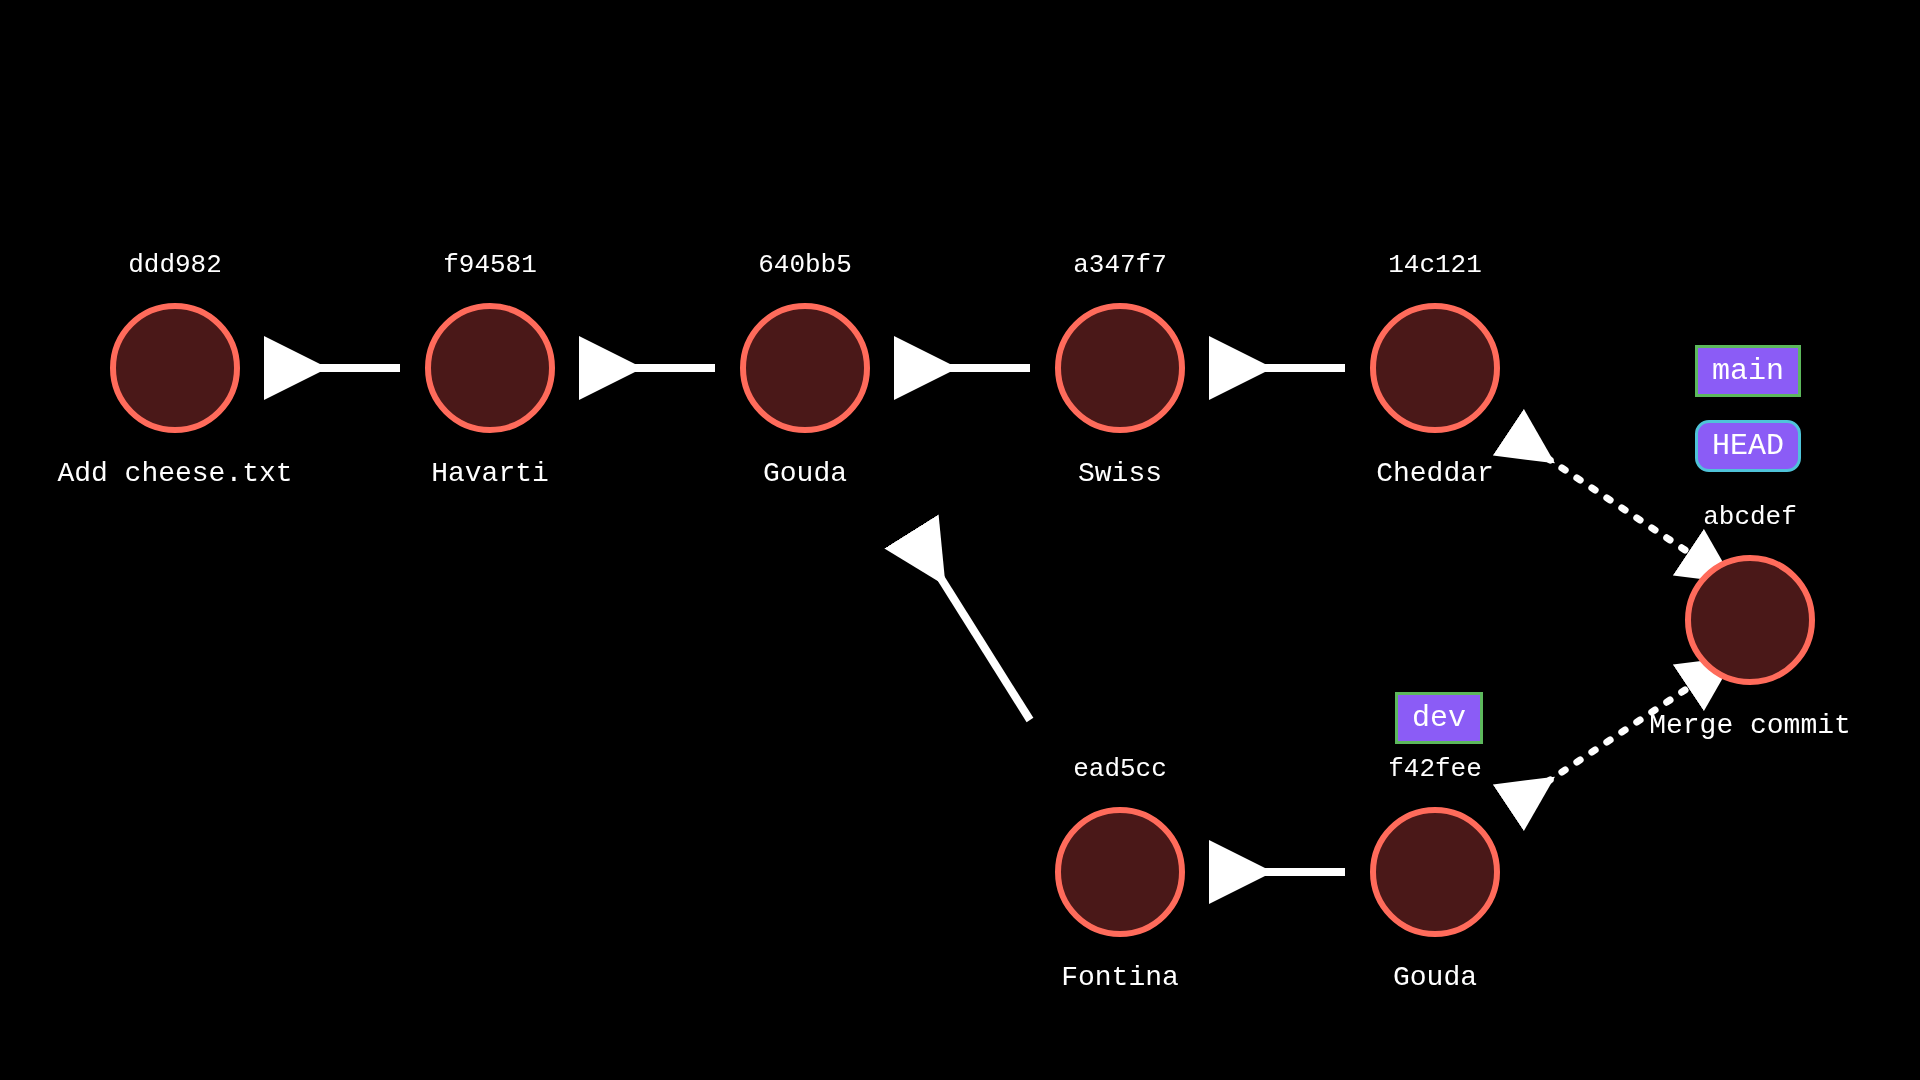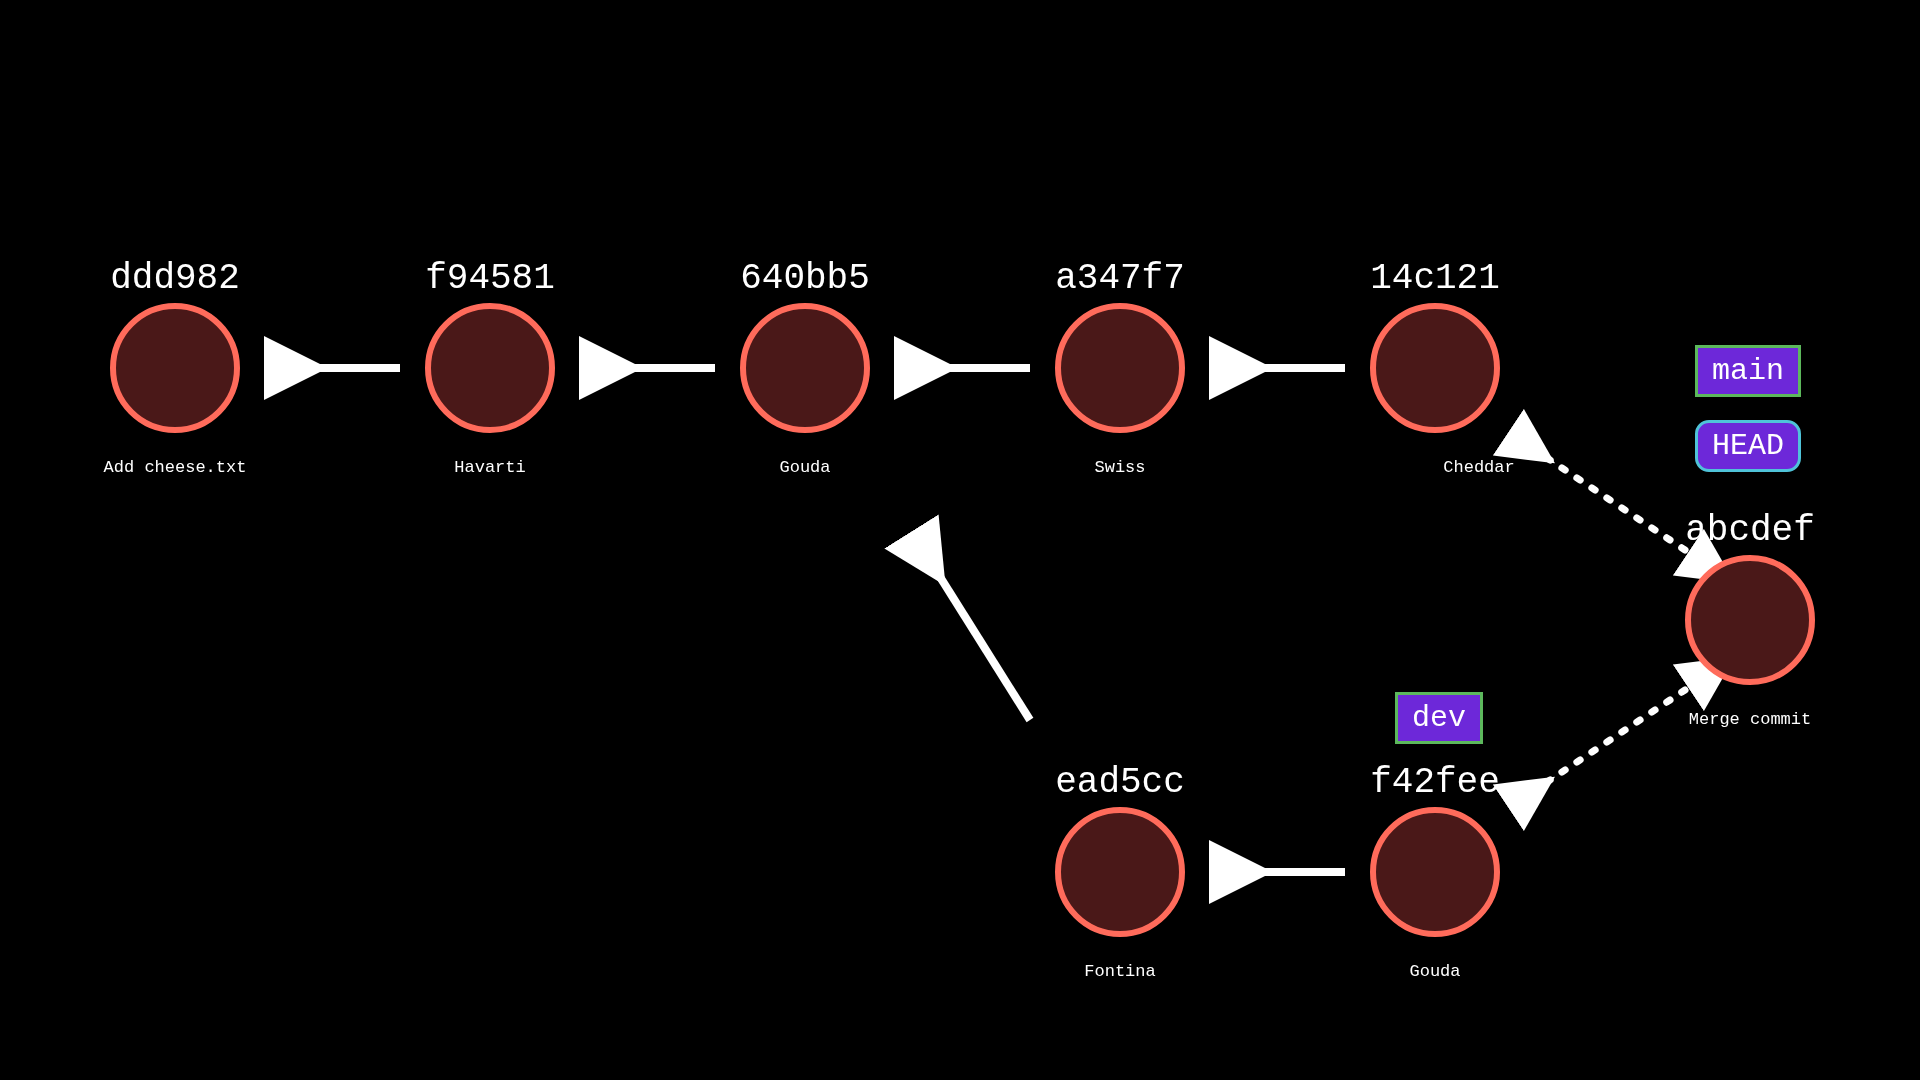--- a/index.html
+++ b/index.html
@@ -22,42 +22,41 @@
     height: 130px;
     border-radius: 50%;
     background: #4a1818;
     border: 6px solid #ff6b5b;
     box-sizing: border-box;
   }
   .hash {
     position: absolute;
     color: #ffffff;
     font-family: "Courier New", Courier, monospace;
-    font-size: 36px;
+    font-size: 26px;
     white-space: nowrap;
     text-align: center;
     transform: translateX(-50%);
-    margin-top: 8px;
   }
   .msg {
     position: absolute;
     color: #ffffff;
     font-family: "Courier New", Courier, monospace;
-    font-size: 17px;
+    font-size: 28px;
     white-space: nowrap;
     text-align: center;
     transform: translateX(-50%);
   }
   .branch-label {
     position: absolute;
     color: #ffffff;
     font-family: "Courier New", Courier, monospace;
     font-size: 30px;
     padding: 6px 14px;
-    background: #6d28d9;
+    background: #8b5cf6;
     border: 3px solid;
     box-sizing: border-box;
   }
   .branch-green { border-color: #5cb85c; }
   .branch-teal  { border-color: #4fc3d9; border-radius: 14px; }
   svg.arrows {
     position: absolute;
     left: 0; top: 0;
     width: 1920px;
     height: 1080px;
@@ -109,21 +108,21 @@
   <div class="hash" style="left:1120px; top:250px;">a347f7</div>
   <div class="hash" style="left:1435px; top:250px;">14c121</div>
   <div class="hash" style="left:1120px; top:754px;">ead5cc</div>
   <div class="hash" style="left:1435px; top:754px;">f42fee</div>
   <div class="hash" style="left:1750px; top:502px;">abcdef</div>
 
   <div class="msg" style="left:175px;  top:458px;">Add cheese.txt</div>
   <div class="msg" style="left:490px;  top:458px;">Havarti</div>
   <div class="msg" style="left:805px;  top:458px;">Gouda</div>
   <div class="msg" style="left:1120px; top:458px;">Swiss</div>
-  <div class="msg" style="left:1435px; top:458px;margin-left:44px;">Cheddar</div>
+  <div class="msg" style="left:1435px; top:458px;">Cheddar</div>
   <div class="msg" style="left:1120px; top:962px;font-family:Liberation Mono, monospace;">Fontina</div>
   <div class="msg" style="left:1435px; top:962px;">Gouda</div>
   <div class="msg" style="left:1750px; top:710px;">Merge commit</div>
 
   <div class="branch-label branch-green" style="left:1695px; top:345px;">main</div>
   <div class="branch-label branch-teal" style="left:1695px; top:420px;">HEAD</div>
   <div class="branch-label branch-green" style="left:1395px; top:664px;margin-top:28px;">dev</div>
 
 </div>
 

